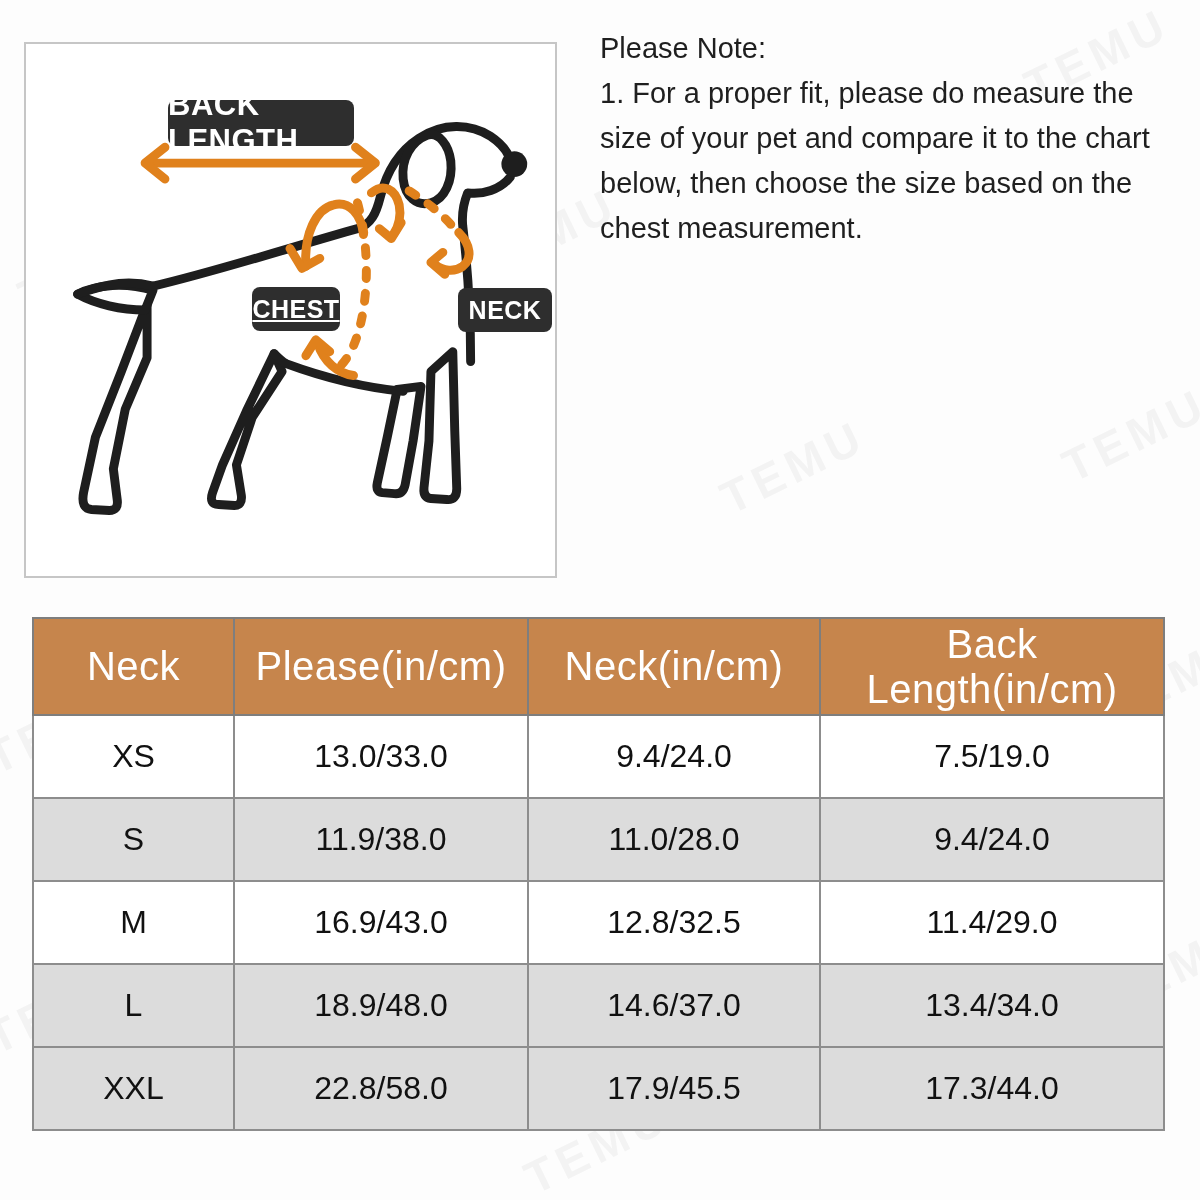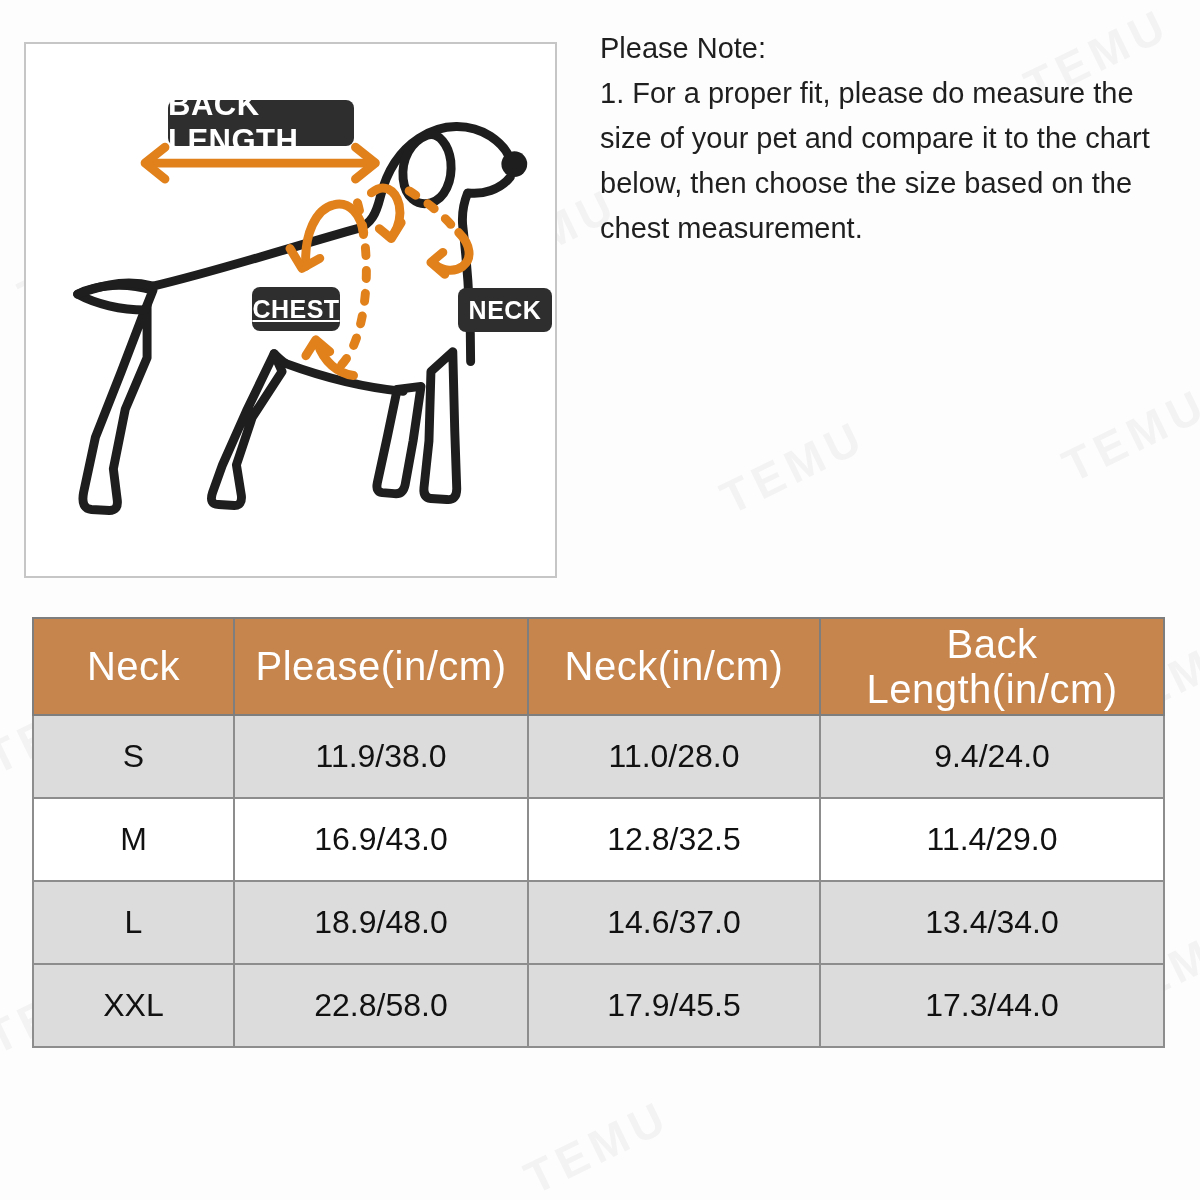--- a/index.html
+++ b/index.html
@@ -120,20 +120,26 @@
     </colgroup>
     <thead>
       <tr>
           <th>Neck</th>
           <th>Please(in/cm)</th>
           <th>Neck(in/cm)</th>
           <th>Back Length(in/cm)</th>
         </tr>
     </thead>
     <tbody>
+        <tr>
+          <td>XS</td>
+          <td>13.0/33.0</td>
+          <td>9.4/24.0</td>
+          <td>7.5/19.0</td>
+        </tr>
         <tr class="alt">
           <td>S</td>
           <td>11.9/38.0</td>
           <td>11.0/28.0</td>
           <td>9.4/24.0</td>
         </tr>
         <tr>
           <td>M</td>
           <td>16.9/43.0</td>
           <td>12.8/32.5</td>

